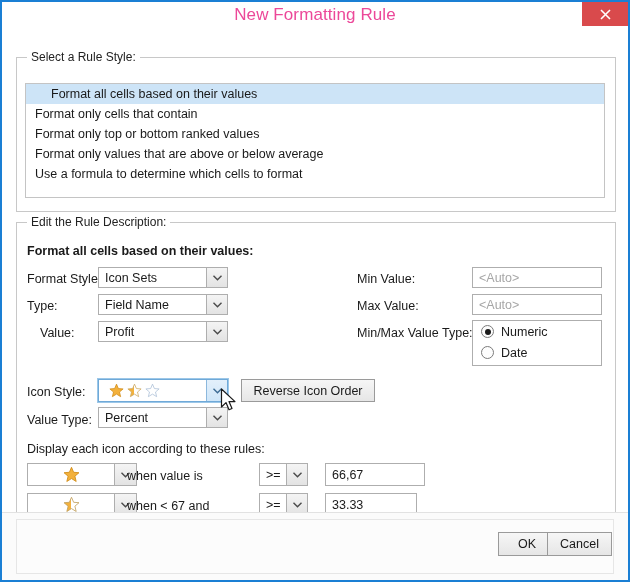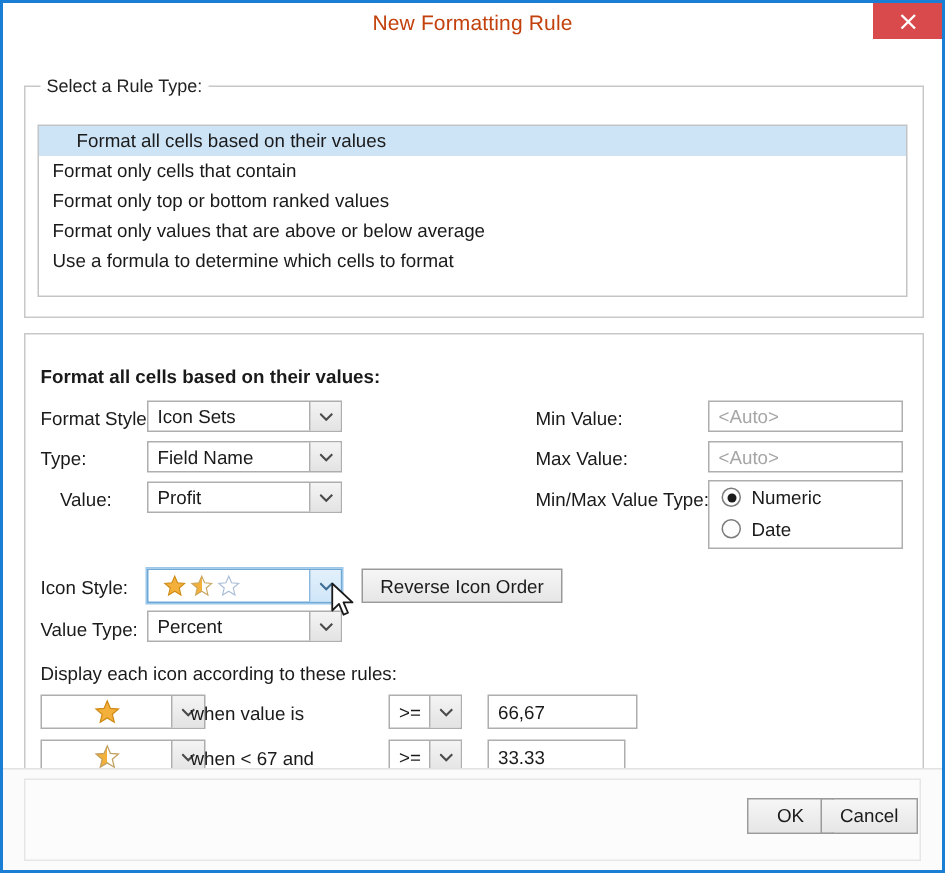--- a/index.html
+++ b/index.html
@@ -31,22 +31,22 @@
   .titlebar {
     position: relative;
     height: 26px;
     flex: 0 0 26px;
     background: #ffffff;
     display: flex;
     align-items: center;
     justify-content: center;
   }
   .title-text {
-    font-size: 14px;
-    color: #c2410c;
+    font-size: 17px;
+    color: #ec4899;
     letter-spacing: 0.1px;
   }
   .close-button {
     position: absolute;
     right: 0;
     top: 0;
     width: 46px;
     height: 24px;
     background: #d94a4c;
     color: #ffffff;
@@ -304,32 +304,33 @@
     <div class="close-button">
       <svg width="13" height="13" viewBox="0 0 13 13">
         <path d="M2,2 L11,11 M11,2 L2,11" stroke="#ffffff" stroke-width="1.6" fill="none"></path>
       </svg>
     </div>
   </div>
 
   <div class="body-area">
 
     <div class="groupbox" id="gb-rule-type">
-      <div class="gb-title">Select a Rule Type:</div>
+      <div class="gb-title">Select a Rule Style:</div>
 
       <div class="listbox">
         <div class="list-item selected">Format all cells based on their values</div>
         <div class="list-item">Format only cells that contain</div>
         <div class="list-item">Format only top or bottom ranked values</div>
         <div class="list-item">Format only values that are above or below average</div>
         <div class="list-item">Use a formula to determine which cells to format</div>
       </div>
     </div>
 
     <div class="groupbox" id="gb-rule-desc">
+      <div class="gb-title">Edit the Rule Description:</div>
 
       <div class="lbl bold" style="left:10px; top:20px;">Format all cells based on their values:</div>
 
       <div class="lbl" style="left:10px; top:48px;">Format Style:</div>
       <div class="lbl" style="left:10px; top:75px;">Type:</div>
       <div class="lbl" style="left:23px; top:102px;">Value:</div>
 
       <div class="combo" style="left:81px; top:44px; width:130px;">
         <div class="combo-text">Icon Sets</div>
         <div class="combo-btn">

